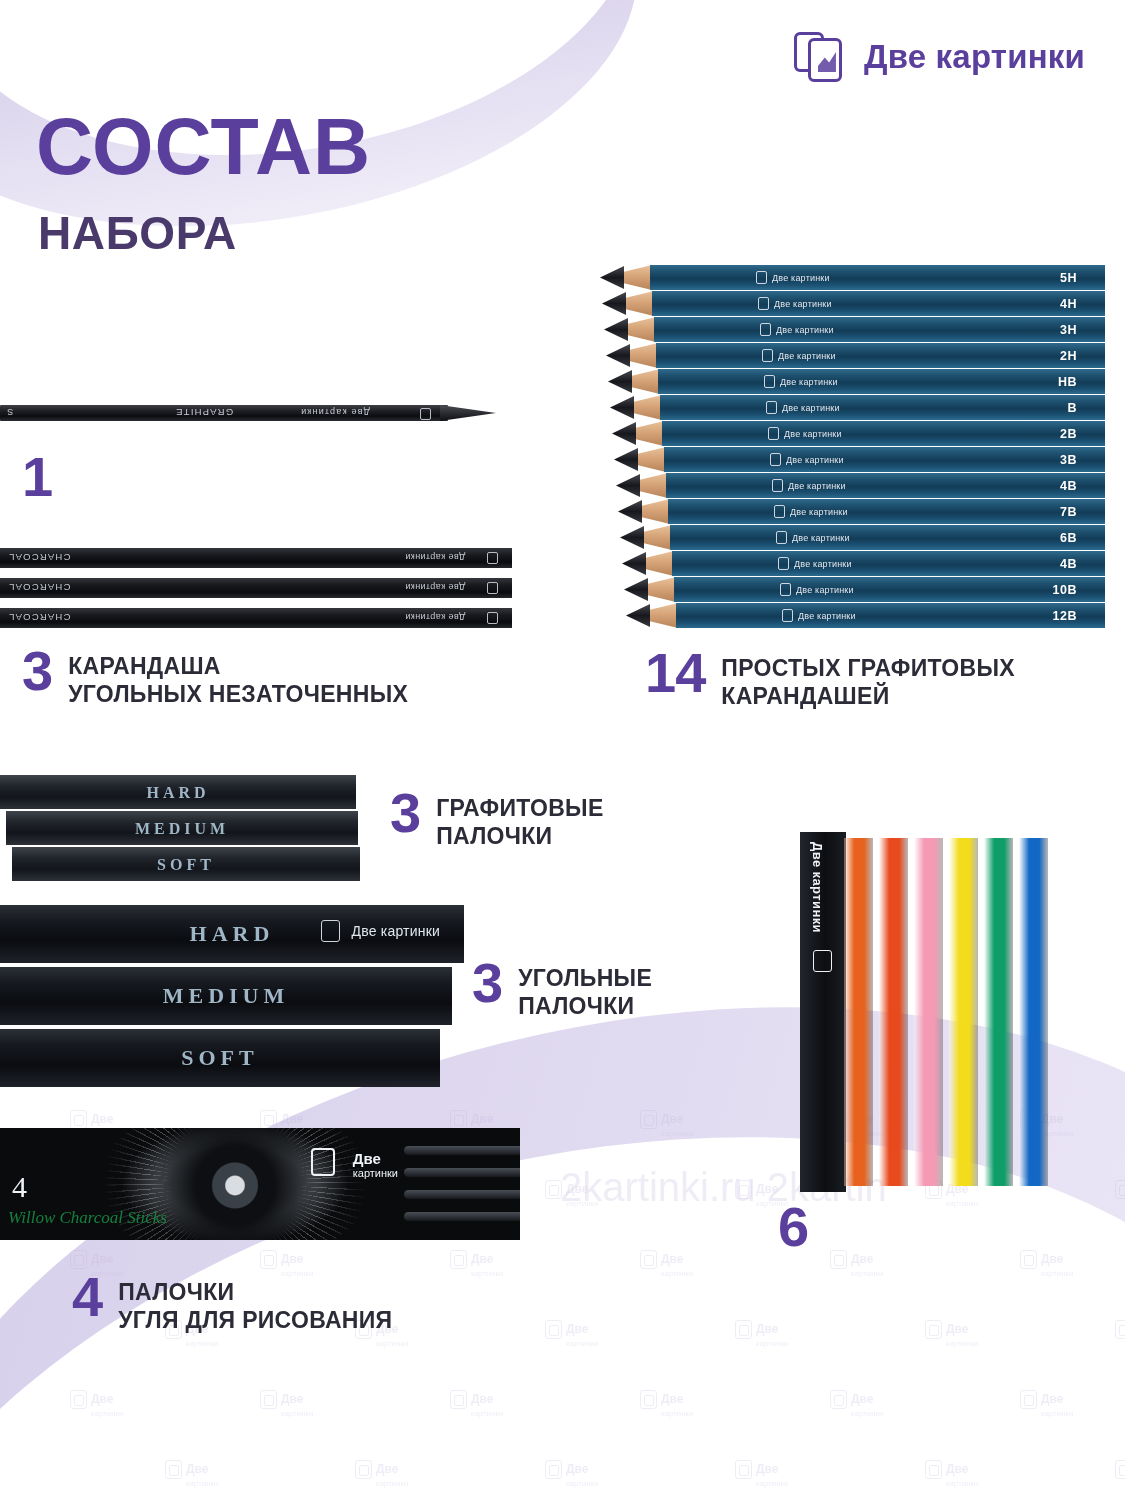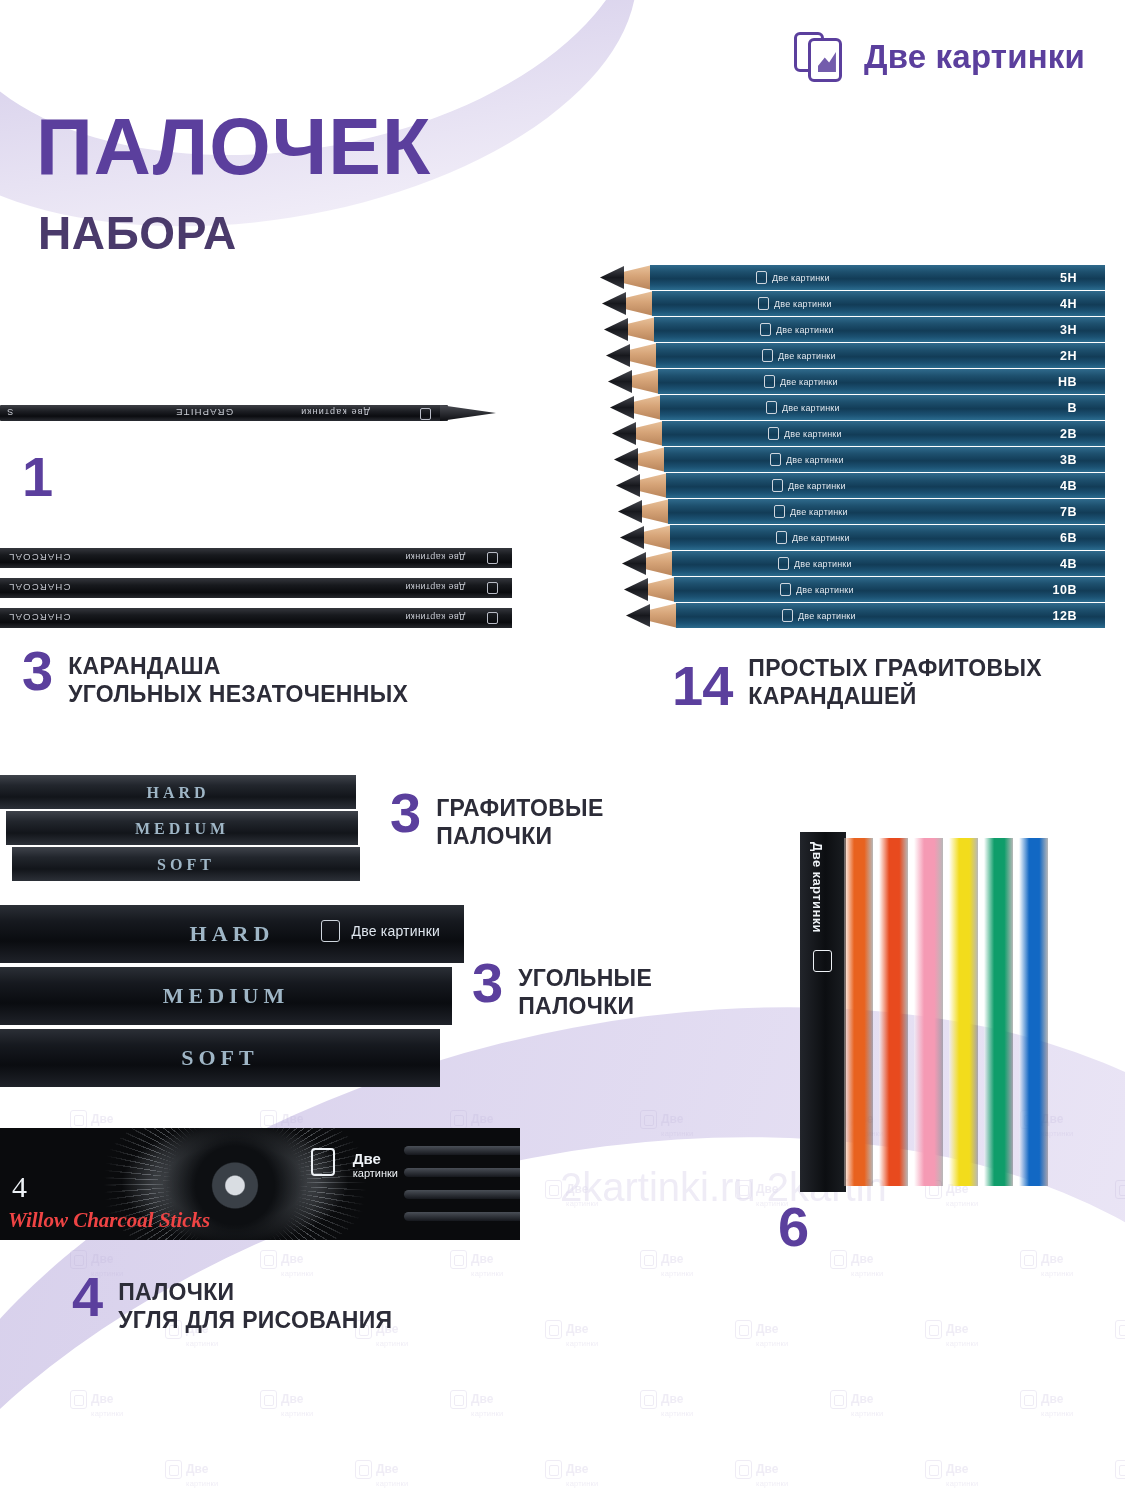--- a/index.html
+++ b/index.html
@@ -272,22 +272,22 @@
     border-radius: 50%;
     -webkit-mask-image: radial-gradient(circle at 50% 50%, rgba(0,0,0,0) 40%, #000 54%, rgba(0,0,0,0) 82%);
     mask-image: radial-gradient(circle at 50% 50%, rgba(0,0,0,0) 40%, #000 54%, rgba(0,0,0,0) 82%);
     opacity: .55;
   }
   #willow-box .wb-num {
     position: absolute; left: 12px; top: 42px; font-size: 30px; color: #eef2f6;
     font-family: "Liberation Serif", serif;
   }
   #willow-box .wb-title {
-    position: absolute; left: 8px; top: 80px; font-size: 21px; color: #ef4444;
-    font-family: "Liberation Serif", serif; font-style: italic; font-weight: bold;
+    position: absolute; left: 8px; top: 80px; font-size: 17px; color: #15803d;
+    font-family: "Liberation Serif", serif; font-style: italic; font-weight: normal;
   }
   #willow-box .wb-brand {
     position: absolute; right: 122px; top: 22px; font-size: 15px; color: #f0f4f8;
     font-weight: bold;
   }
   #willow-box .wb-brand small { display: block; font-size: 11px; font-weight: normal; }
   #willow-box .wb-mark {
     position: absolute; right: 185px; top: 20px; width: 24px; height: 28px;
     border: 2px solid #eef2f6; border-radius: 4px;
   }
@@ -375,21 +375,21 @@
   </div>
 
 <div id="brand">
   <div class="logo-mark">
     <div class="card back"></div>
     <div class="card front"></div>
   </div>
   <div class="brand-name">Две картинки</div>
 </div>
 
-<div id="title-main">ПАЛОЧЕК</div>
+<div id="title-main">СОСТАВ</div>
 <div id="title-sub">НАБОРА</div>
 
 <div id="pencil-6b">
   <div class="body"></div>
   <div class="tip"></div>
   <div class="lbl a">S</div>
   <div class="lbl b">GRAPHITE</div>
   <div class="lbl" style="left:300px;">Две картинки</div>
   <div class="mark"></div>
 </div>
@@ -548,21 +548,21 @@
       <div class="gp-tip" style="left:26px"></div>
       <div class="gp-lead" style="left:26px"></div>
       <div class="gp-body" style="left:76px">
         <div class="gp-brandmark"></div>
         <div class="gp-brand">Две картинки</div>
         <div class="gp-grade">12B</div>
       </div>
     </div>
   </div>
 
-<div class="caption" style="left:672px; top:648px; width:440px;align-items:flex-end;">
+<div class="caption" style="left:645px; top:648px; width:440px;">
   <div class="num">14</div>
   <div class="txt">
     <div>ПРОСТЫХ ГРАФИТОВЫХ</div>
     <div>КАРАНДАШЕЙ</div>
   </div>
 </div>
 
 <div id="graphite-sticks">
   <div class="gstick" id="gstick-1">
     <div class="gs-word">HARD</div>

